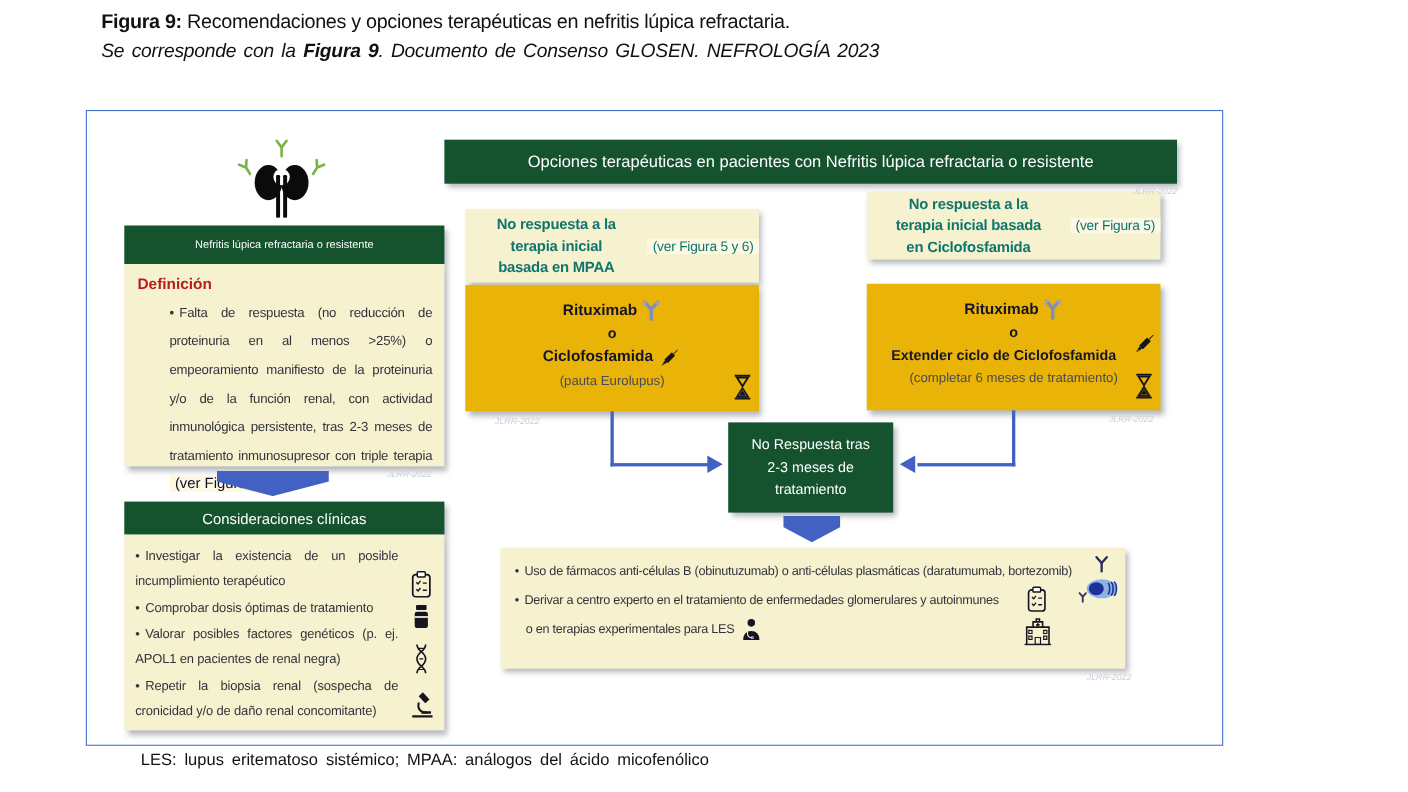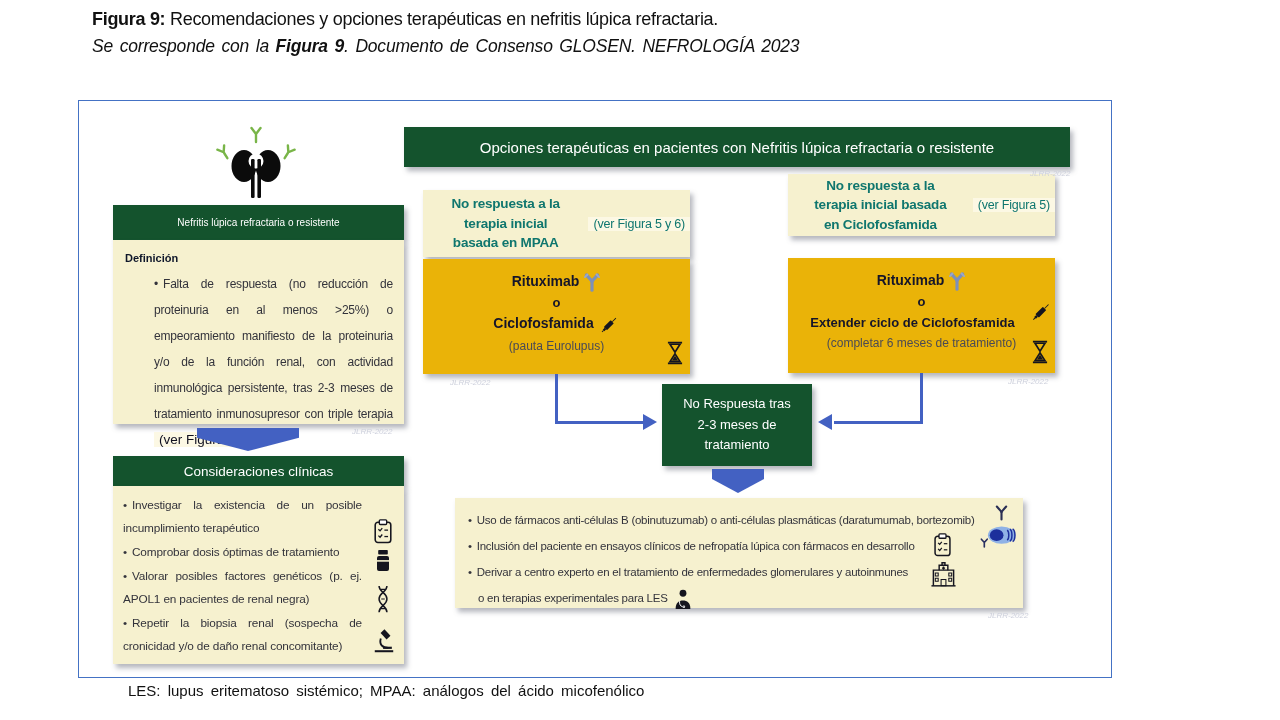--- a/index.html
+++ b/index.html
@@ -19,21 +19,21 @@
   .navy { background:#14532d; color:#ffffff; display:flex; align-items:center; justify-content:center;
           text-align:center; box-shadow:3px 4px 5px rgba(90,95,110,.45); }
   .main-header { left:404px; top:127px; width:666px; height:40px; font-size:15px; }
   .left-title  { left:113px; top:205px; width:291px; height:35px; font-size:10px; }
   .cons-title  { left:113px; top:456px; width:291px; height:30px; font-size:13.5px; }
   .noresp-box  { left:662px; top:384px; width:150px; height:82px; font-size:13px; line-height:1.6; padding:6px 14px; }
 
   
   .yellow { background:#f6f1cf; box-shadow:3px 4px 5px rgba(90,95,110,.45); }
   .def-box  { left:113px; top:240px; width:291px; height:184px; padding:5px 11px 4px 12px; }
-  .def-head { font-size:11px; font-weight:bold; line-height:26px; color:#0f172a; }
+  .def-head { font-size:14px; font-weight:bold; line-height:26px; color:#b91c1c; }
   .def-text { font-size:12px; letter-spacing:-0.2px; line-height:26px; text-align:justify; color:#33333b;margin-left:29px; }
   .ref-hl   { background:#fcf8e4; padding:0 5px; white-space:nowrap; }
   .def-text .ref-hl { font-size:13.5px; letter-spacing:0; color:#101020; }
 
   .cons-box { left:113px; top:486px; width:291px; height:178px; padding:8px 8px 4px 10px;
               font-size:11.8px; letter-spacing:-0.15px; line-height:23px; text-align:justify; color:#33333b; }
   .cons-item { margin-bottom:1px; }
   .pr { padding-right:34px; }
   .blt { margin-right:5px; }
 
@@ -257,21 +257,20 @@
 <div class="abs conn c-rgt-h"></div>
 <div class="abs ah-left"></div>
 
 <div class="abs navy noresp-box">
     <span>No Respuesta tras 2-3 meses de tratamiento</span>
   </div>
 <div class="abs chevron chev-central"></div>
 
 <div class="abs yellow opts-box">
   <div class="opt-line"><span class="blt">•</span><span>Uso de fármacos anti-células B (obinutuzumab) o anti-células plasmáticas (daratumumab, bortezomib)</span></div>
-  <div class="opt-line"><span class="blt">•</span><span>Inclusión del paciente en ensayos clínicos de nefropatía lúpica con fármacos en desarrollo</span></div>
   <div class="opt-line"><span class="blt">•</span><span>Derivar a centro experto en el tratamiento de enfermedades glomerulares y autoinmunes</span></div>
   <div class="opt-line indent"><span>o en terapias experimentales para LES</span><svg width="18" height="20" viewBox="0 0 20 22">
         <circle cx="10" cy="4.6" r="3.8" fill="#15151f"></circle>
         <path d="M1.8 22c0-6.5 3.6-9.2 8.2-9.2s8.2 2.7 8.2 9.2z" fill="#15151f"></path>
         <path d="M6.2 13.4c-.4 3.4 1 5.8 3.4 6.2" stroke="#fff" stroke-width="1.1" fill="none"></path>
         <circle cx="11" cy="19.6" r="1.4" fill="#fff"></circle>
         <circle cx="11" cy="19.6" r="0.6" fill="#15151f"></circle>
       </svg></div>
 
   <svg class="icon-abs" style="right:14px; top:6px;" width="15" height="17" viewBox="0 0 24 26">

